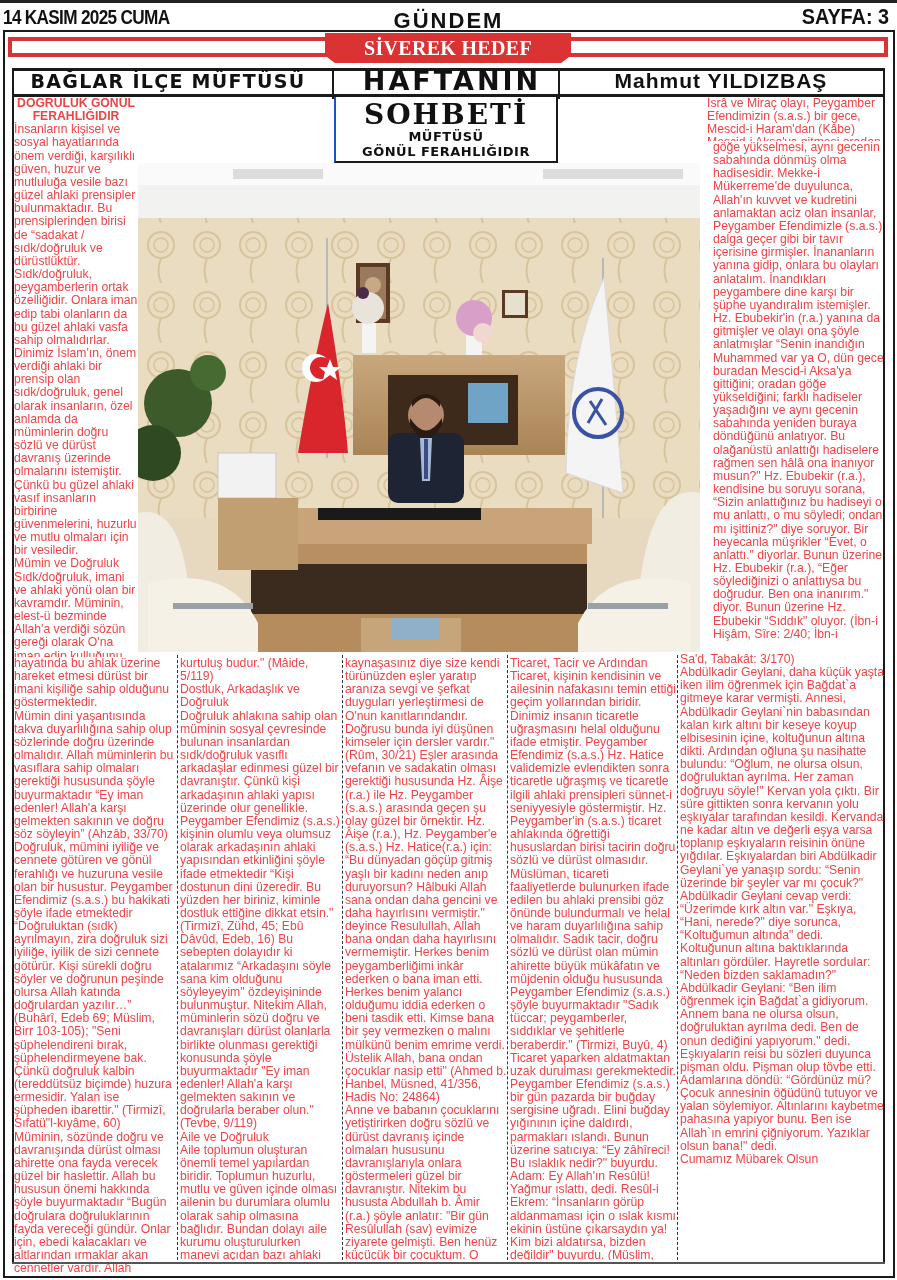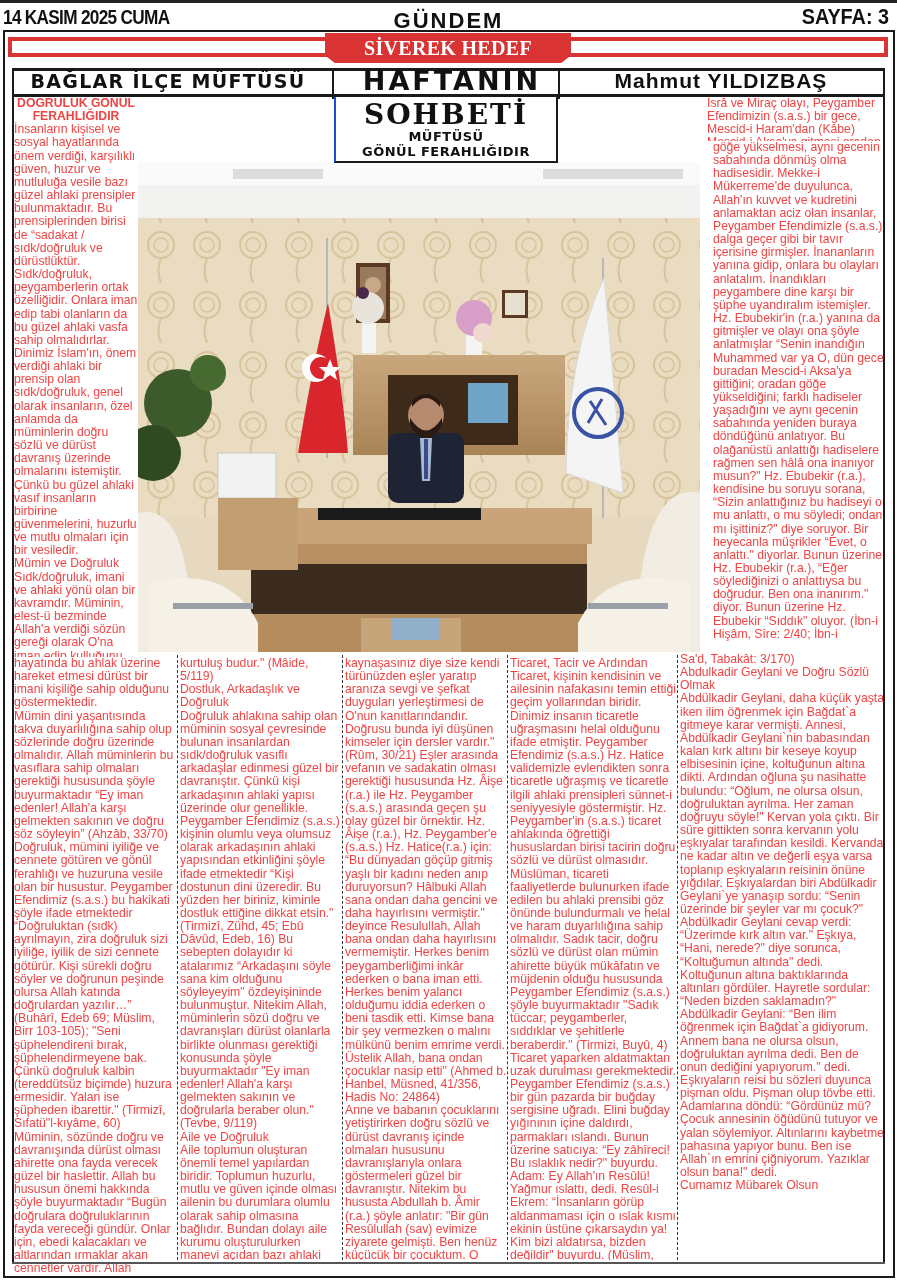--- a/index.html
+++ b/index.html
@@ -200,18 +200,17 @@
   <p>İsrâ ve Miraç olayı, Peygamber Efendimizin (s.a.s.) bir gece, Mescid-i Haram'dan (Kâbe) Mescid-i Aksa'ya gitmesi oradan</p>
 </div>
 <div class="col c5b">
   <p>göğe yükselmesi, aynı gecenin sabahında dönmüş olma hadisesidir. Mekke-i Mükerreme'de duyulunca, Allah'ın kuvvet ve kudretini anlamaktan aciz olan insanlar, Peygamber Efendimizle (s.a.s.) dalga geçer gibi bir tavır içerisine girmişler. İnananların yanına gidip, onlara bu olayları anlatalım. İnandıkları peygambere dine karşı bir şüphe uyandıralım istemişler. Hz. Ebubekir'in (r.a.) yanına da gitmişler ve olayı ona şöyle anlatmışlar “Senin inandığın Muhammed var ya O, dün gece buradan Mescid-i Aksa'ya gittiğini; oradan göğe yükseldiğini; farklı hadiseler yaşadığını ve aynı gecenin sabahında yeniden buraya döndüğünü anlatıyor. Bu olağanüstü anlattığı hadiselere rağmen sen hâlâ ona inanıyor musun?" Hz. Ebubekir (r.a.), kendisine bu soruyu sorana, “Sizin anlattığınız bu hadiseyi o mu anlattı, o mu söyledi; ondan mı işittiniz?" diye soruyor. Bir heyecanla müşrikler “Evet, o anlattı." diyorlar. Bunun üzerine Hz. Ebubekir (r.a.), “Eğer söylediğinizi o anlattıysa bu doğrudur. Ben ona inanırım." diyor. Bunun üzerine Hz. Ebubekir “Sıddık" oluyor. (İbn-i Hişâm, Sîre: 2/40; İbn-i</p>
 </div>
 
 <div class="dash" style="left:677px; top:655px; height:605px;"></div>
 
 <div class="col c5c">
   <p>Sa'd, Tabakât: 3/170)</p>
-  <p>Abdulkadir Geylani ve Doğru Sözlü Olmak</p>
   <p>Abdülkadir Geylani, daha küçük yaşta iken ilim öğrenmek için Bağdat`a gitmeye karar vermişti. Annesi, Abdülkadir Geylani`nin babasından kalan kırk altını bir keseye koyup elbisesinin içine, koltuğunun altına dikti. Ardından oğluna şu nasihatte bulundu: “Oğlum, ne olursa olsun, doğruluktan ayrılma. Her zaman doğruyu söyle!" Kervan yola çıktı. Bir süre gittikten sonra kervanın yolu eşkıyalar tarafından kesildi. Kervanda ne kadar altın ve değerli eşya varsa toplanıp eşkıyaların reisinin önüne yığdılar. Eşkıyalardan biri Abdülkadir Geylani`ye yanaşıp sordu: “Senin üzerinde bir şeyler var mı çocuk?" Abdülkadir Geylani cevap verdi: “Üzerimde kırk altın var." Eşkıya, “Hani, nerede?" diye sorunca, “Koltuğumun altında" dedi. Koltuğunun altına baktıklarında altınları gördüler. Hayretle sordular: “Neden bizden saklamadın?" Abdülkadir Geylani: “Ben ilim öğrenmek için Bağdat`a gidiyorum. Annem bana ne olursa olsun, doğruluktan ayrılma dedi. Ben de onun dediğini yapıyorum." dedi. Eşkıyaların reisi bu sözleri duyunca pişman oldu. Pişman olup tövbe etti. Adamlarına döndü: “Gördünüz mü? Çocuk annesinin öğüdünü tutuyor ve yalan söylemiyor. Altınlarını kaybetme pahasına yapıyor bunu. Ben ise Allah`ın emrini çiğniyorum. Yazıklar olsun bana!" dedi.</p>
   <p>Cumamız Mübarek Olsun</p>
 </div>
 
 <div class="bottom-rule"></div>
 
 </body></html>

